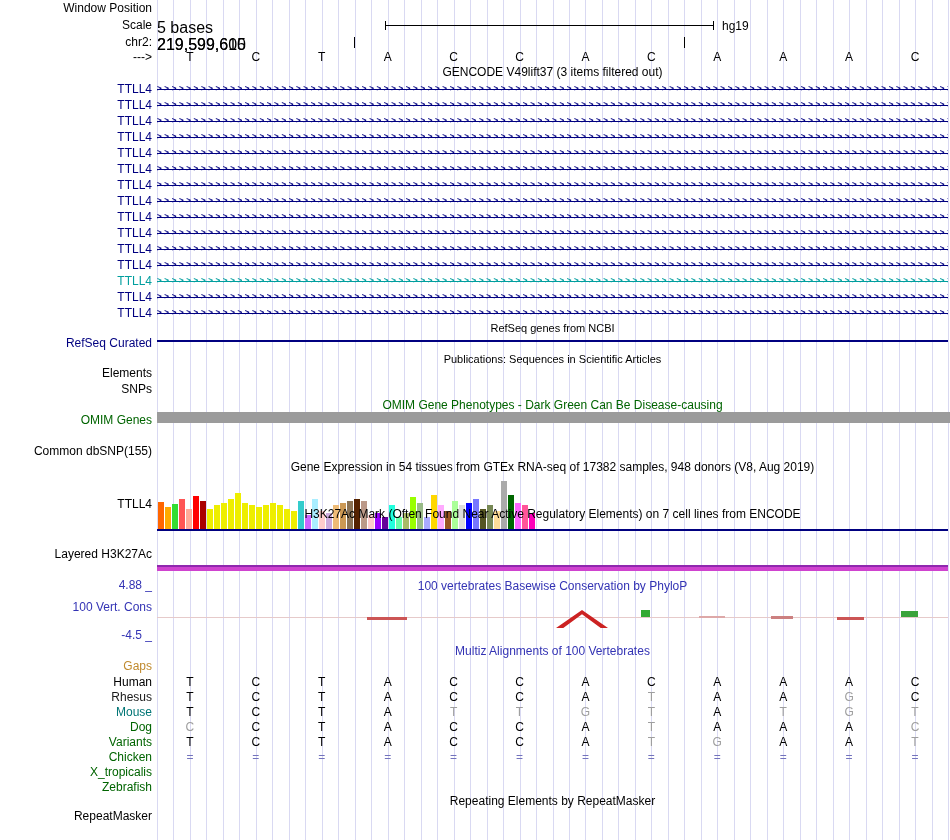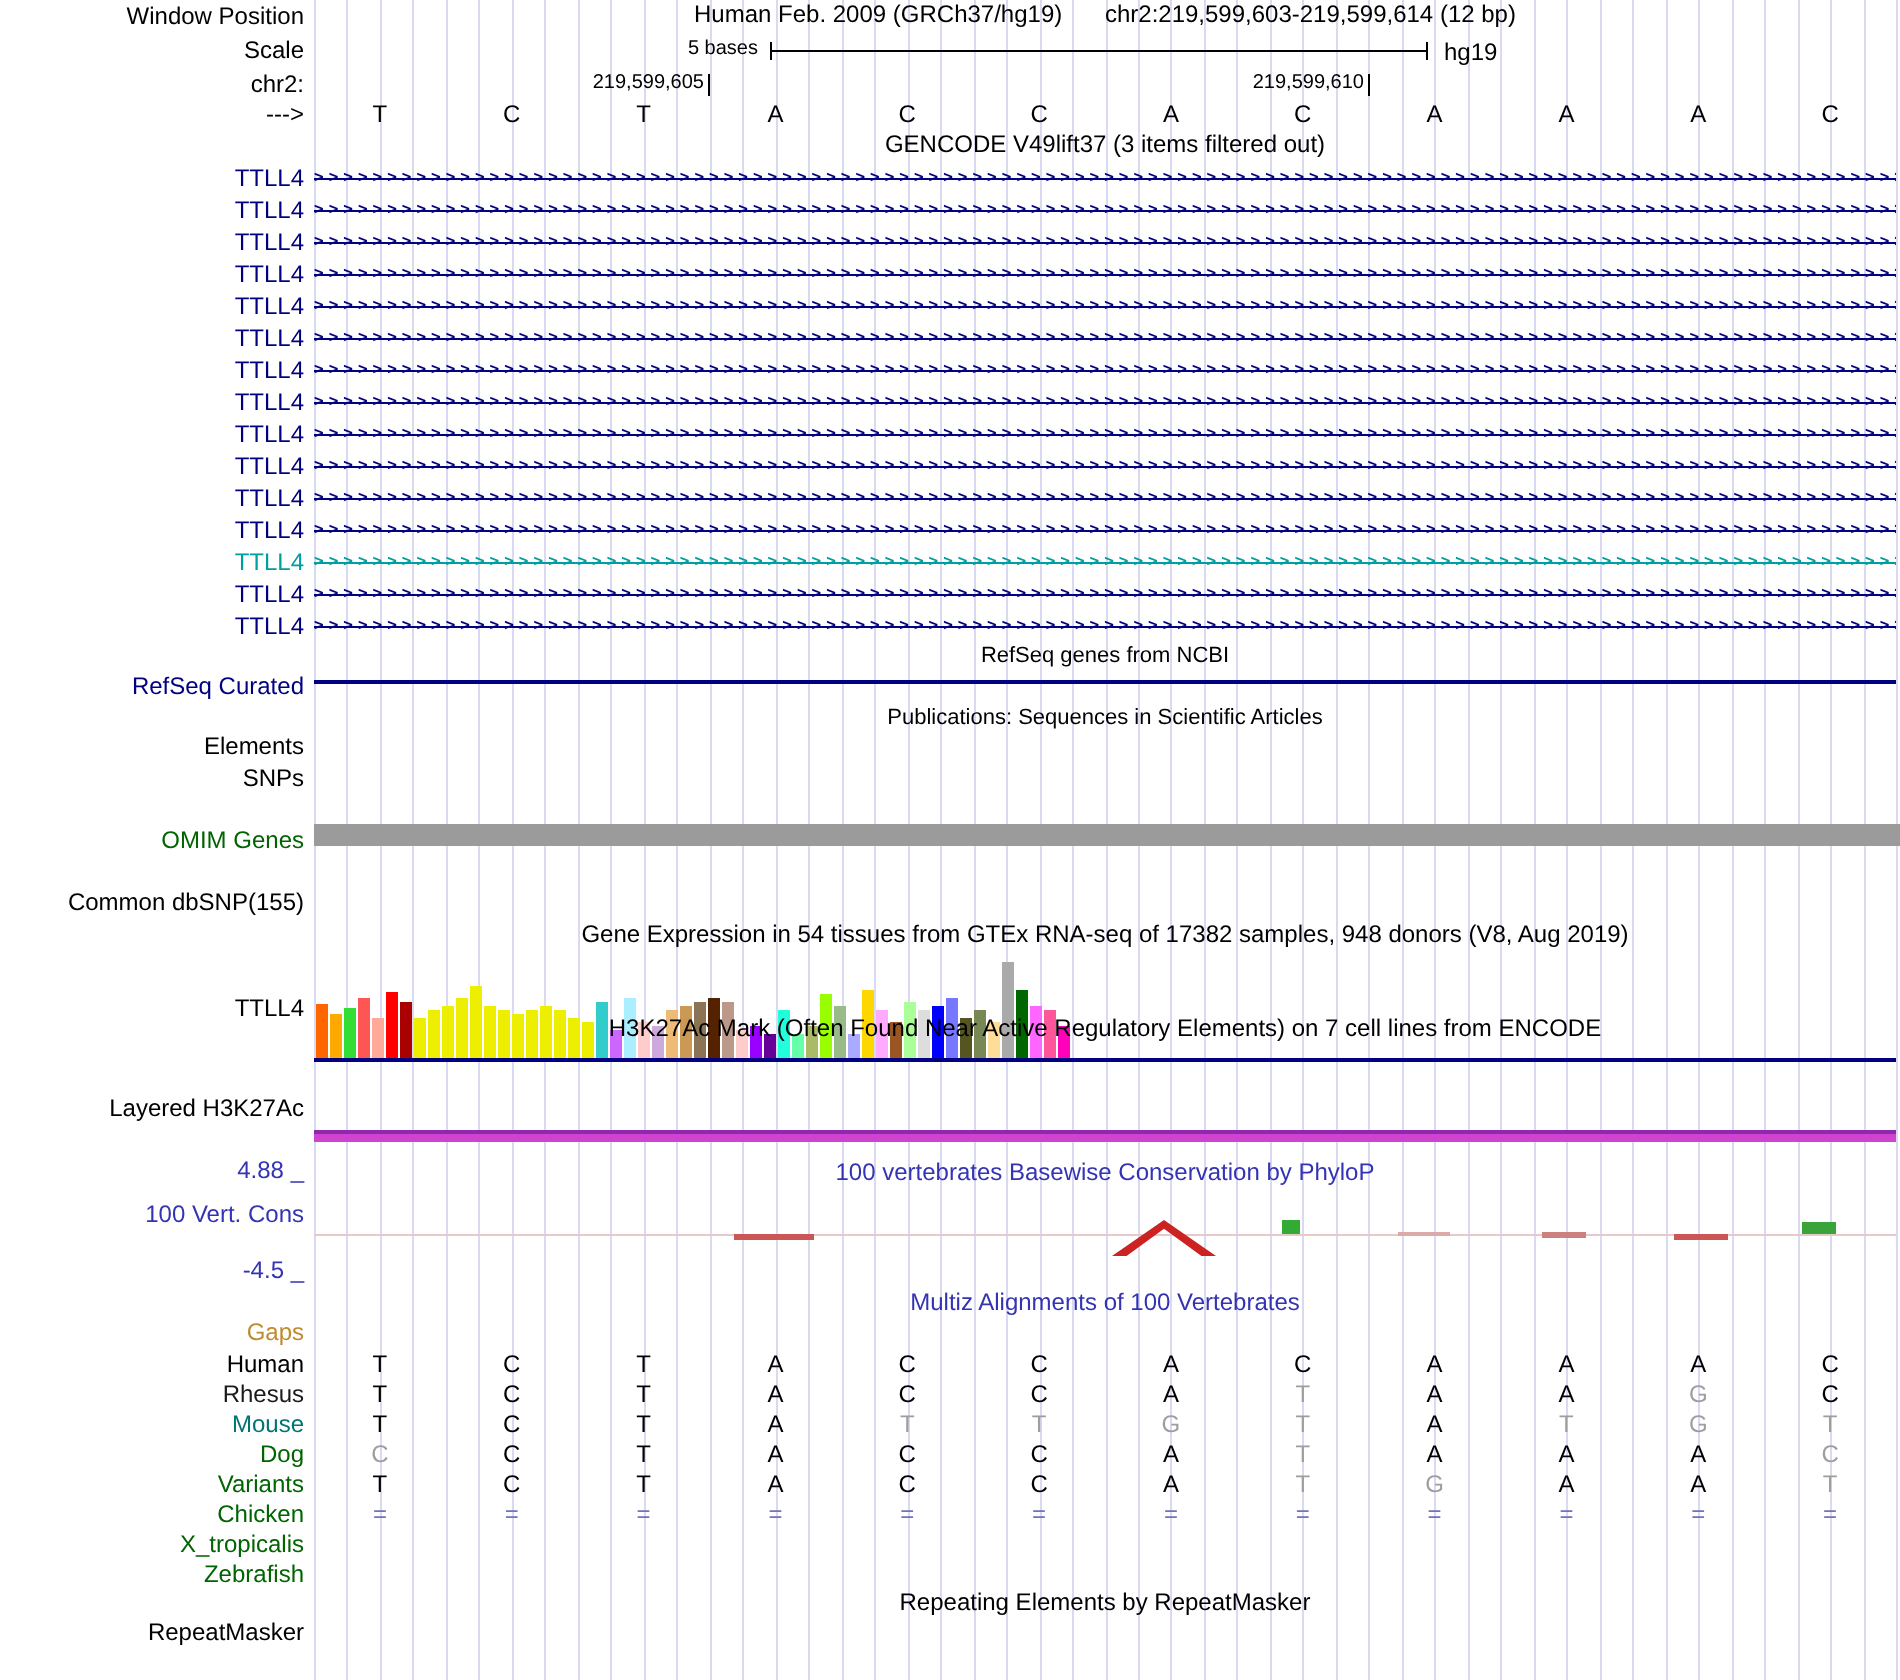--- a/index.html
+++ b/index.html
@@ -4,21 +4,21 @@
 <style>
   *{box-sizing:border-box}
   html,body{margin:0;padding:0;background:#fff}
   #browser{position:relative;width:950px;height:840px;background:#fff;overflow:hidden;
            font-family:"Liberation Sans",sans-serif;color:#000}
   #gridlines{position:absolute;left:0;top:0;width:950px;height:840px;z-index:0}
   #content{position:absolute;left:0;top:0;width:950px;height:840px;z-index:1}
   .abs{position:absolute}
   .slabel{position:absolute;left:0;width:152px;text-align:right;font-size:12px;
           white-space:nowrap;line-height:13px}
-  .rlabel{position:absolute;text-align:right;font-size:10px;white-space:nowrap}
+  .rlabel{position:absolute;text-align:left;font-size:16px;white-space:nowrap}
   .ctitle{position:absolute;left:157px;width:791px;text-align:center;font-size:12px;
           white-space:nowrap;line-height:13px}
   .small{font-size:11px}
 </style>
 </head>
 <body>
 
 <div id="browser">
   <div id="gridlines">
       <div style="position: absolute; left: 157px; top: 0px; width: 1px; height: 840px; background: rgb(217, 217, 242);"></div>
@@ -67,24 +67,20 @@
       <div style="position: absolute; left: 865.6px; top: 0px; width: 1px; height: 840px; background: rgb(217, 217, 242);"></div>
       <div style="position: absolute; left: 882.08px; top: 0px; width: 1px; height: 840px; background: rgb(217, 217, 242);"></div>
       <div style="position: absolute; left: 898.56px; top: 0px; width: 1px; height: 840px; background: rgb(217, 217, 242);"></div>
       <div style="position: absolute; left: 915.04px; top: 0px; width: 1px; height: 840px; background: rgb(217, 217, 242);"></div>
       <div style="position: absolute; left: 931.52px; top: 0px; width: 1px; height: 840px; background: rgb(217, 217, 242);"></div>
       <div style="position: absolute; left: 948px; top: 0px; width: 1px; height: 840px; background: rgb(217, 217, 242);"></div>
     </div>
 
   <div id="content">
 
-    <div class="ctitle" style="top:1px">
-      <span>Human Feb. 2009 (GRCh37/hg19)</span>
-      <span style="margin-left:18px">chr2:219,599,603-219,599,614 (12 bp)</span>
-    </div>
     <div class="slabel" style="top:2px">Window Position</div>
 
     <div class="slabel" style="top:19px">Scale</div>
     <div class="rlabel" style="left:157px;width:222px;top:19px">5 bases</div>
     <div class="abs" style="left:385px;top:25px;width:329px;height:1px;background:#000"></div>
     <div class="abs" style="left:385px;top:21px;width:1px;height:9px;background:#000"></div>
     <div class="abs" style="left:713px;top:21px;width:1px;height:9px;background:#000"></div>
     <div class="abs" style="left:722px;top:19px;font-size:12px">hg19</div>
 
     <div class="slabel" style="top:36px">chr2:</div>
@@ -189,20 +185,21 @@
       </div>
 
     <div class="ctitle small" style="top:322px">RefSeq genes from NCBI</div>
     <div class="slabel" style="top:337px;color:#000080">RefSeq Curated</div>
     <div class="abs" style="left:157px;top:340px;width:791px;height:2px;background:#000080"></div>
 
     <div class="ctitle small" style="top:353px">Publications: Sequences in Scientific Articles</div>
     <div class="slabel" style="top:367px">Elements</div>
     <div class="slabel" style="top:383px">SNPs</div>
 
+    <div class="ctitle" style="top:399px;color:#006400">OMIM Gene Phenotypes - Dark Green Can Be Disease-causing</div>
     <div class="slabel" style="top:414px;color:#006400">OMIM Genes</div>
     <div class="abs" style="left:157px;top:412px;width:793px;height:11px;background:#9b9b9b"></div>
 
     <div class="slabel" style="top:445px">Common dbSNP(155)</div>
 
     <div class="ctitle" style="top:461px">Gene Expression in 54 tissues from GTEx RNA-seq of 17382 samples, 948 donors (V8, Aug 2019)</div>
     <div class="slabel" style="top:498px">TTLL4</div>
     <div id="gtex-bars">
         <div style="position: absolute; left: 158px; top: 502px; width: 6px; height: 27px; background: rgb(255, 102, 0);"></div>
         <div style="position: absolute; left: 165px; top: 507px; width: 6px; height: 22px; background: rgb(255, 170, 0);"></div>

